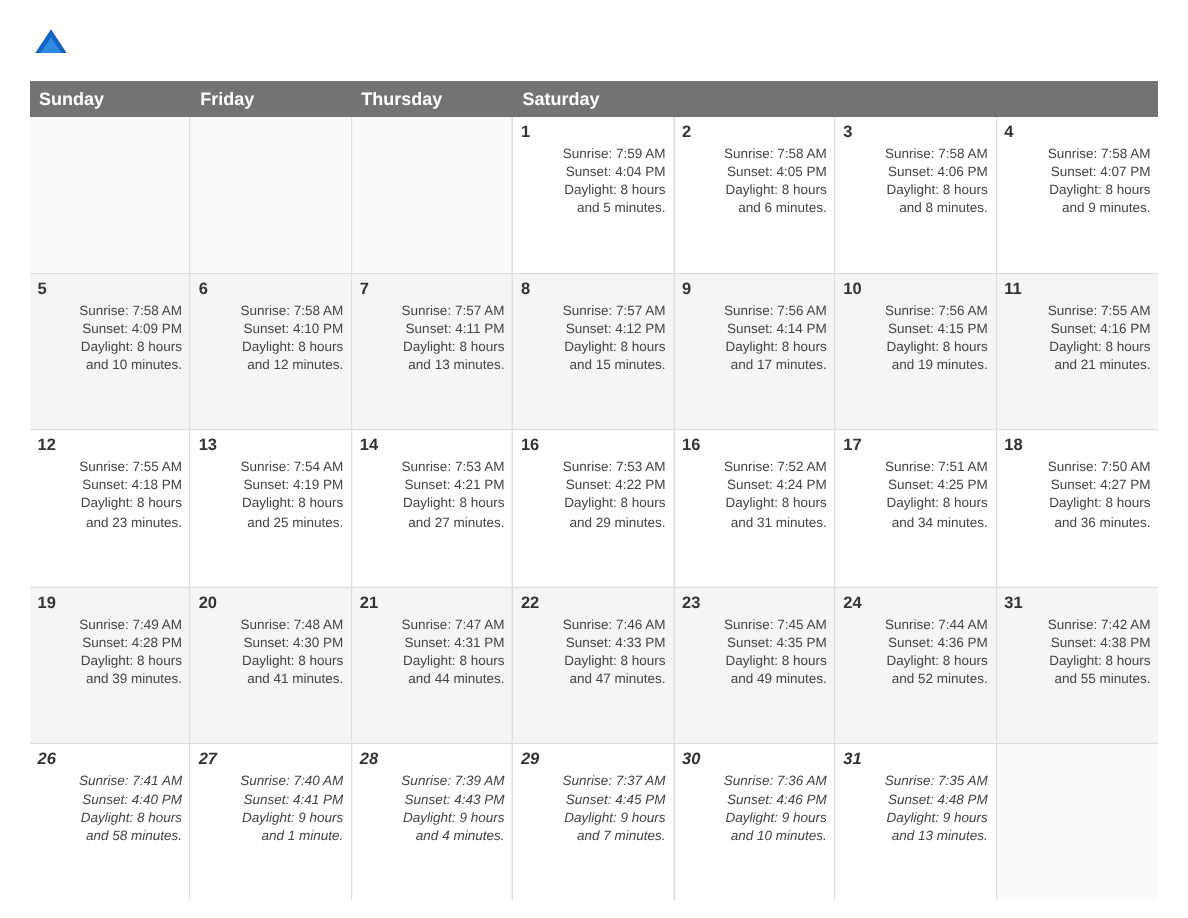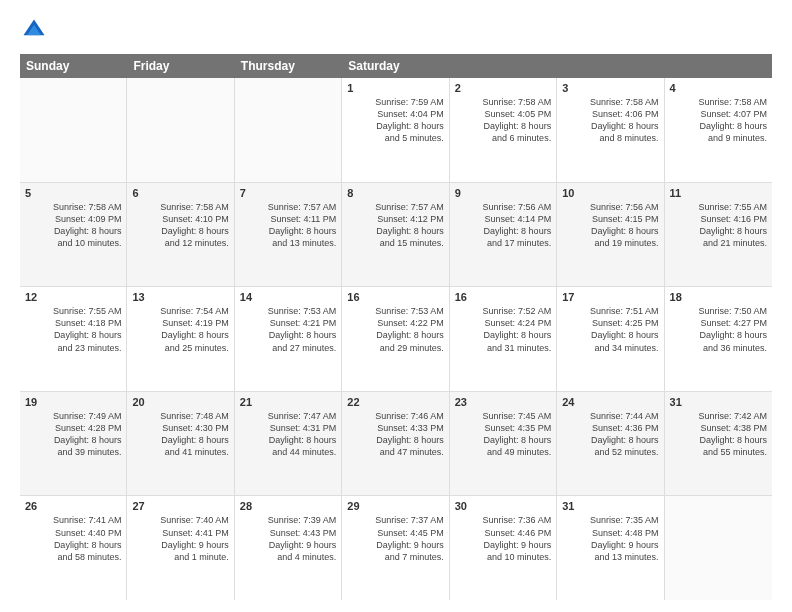--- a/index.html
+++ b/index.html
@@ -76,20 +76,21 @@
       flex: 1;
     }
     .cal-row {
       display: grid;
       grid-template-columns: repeat(7, 1fr);
       flex: 1;
       border-bottom: 1px solid #ddd;
     }
     .cal-row:last-child {
       border-bottom: none;
+      font-style: italic;
     }
     .cal-cell {
       border-right: 1px solid #ddd;
       padding: 4px 5px;
       vertical-align: top;
       background: #fff;
       font-size: 9.5px;
       color: #333;
       min-height: 0;
     }

